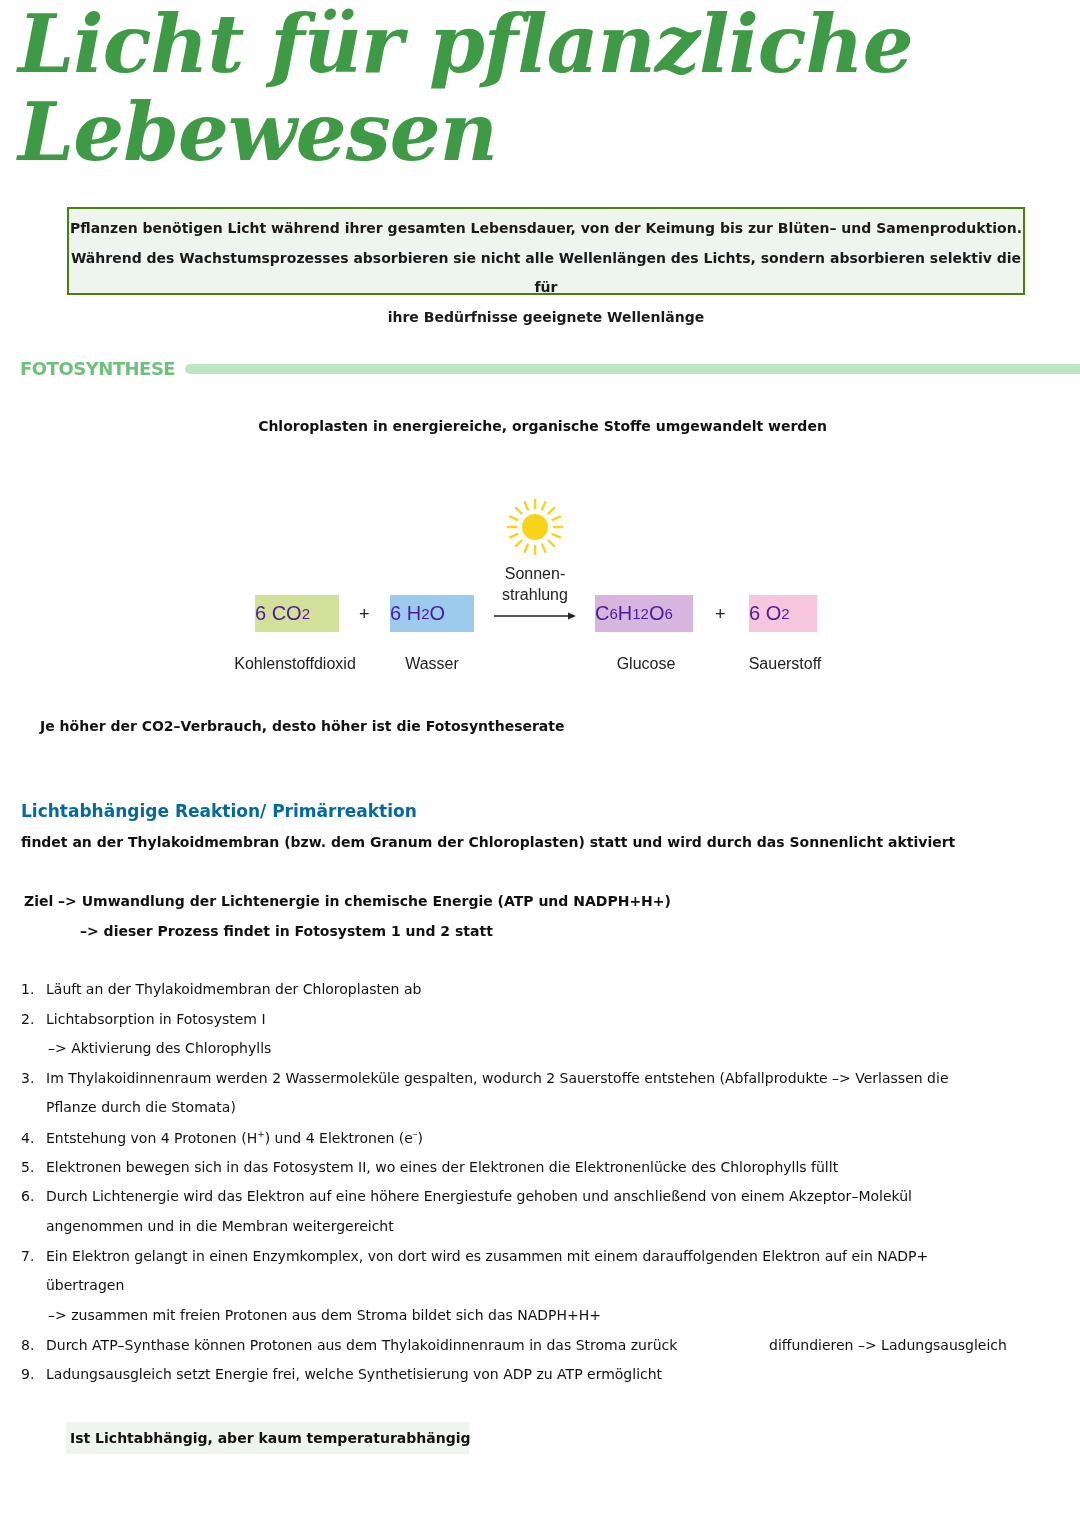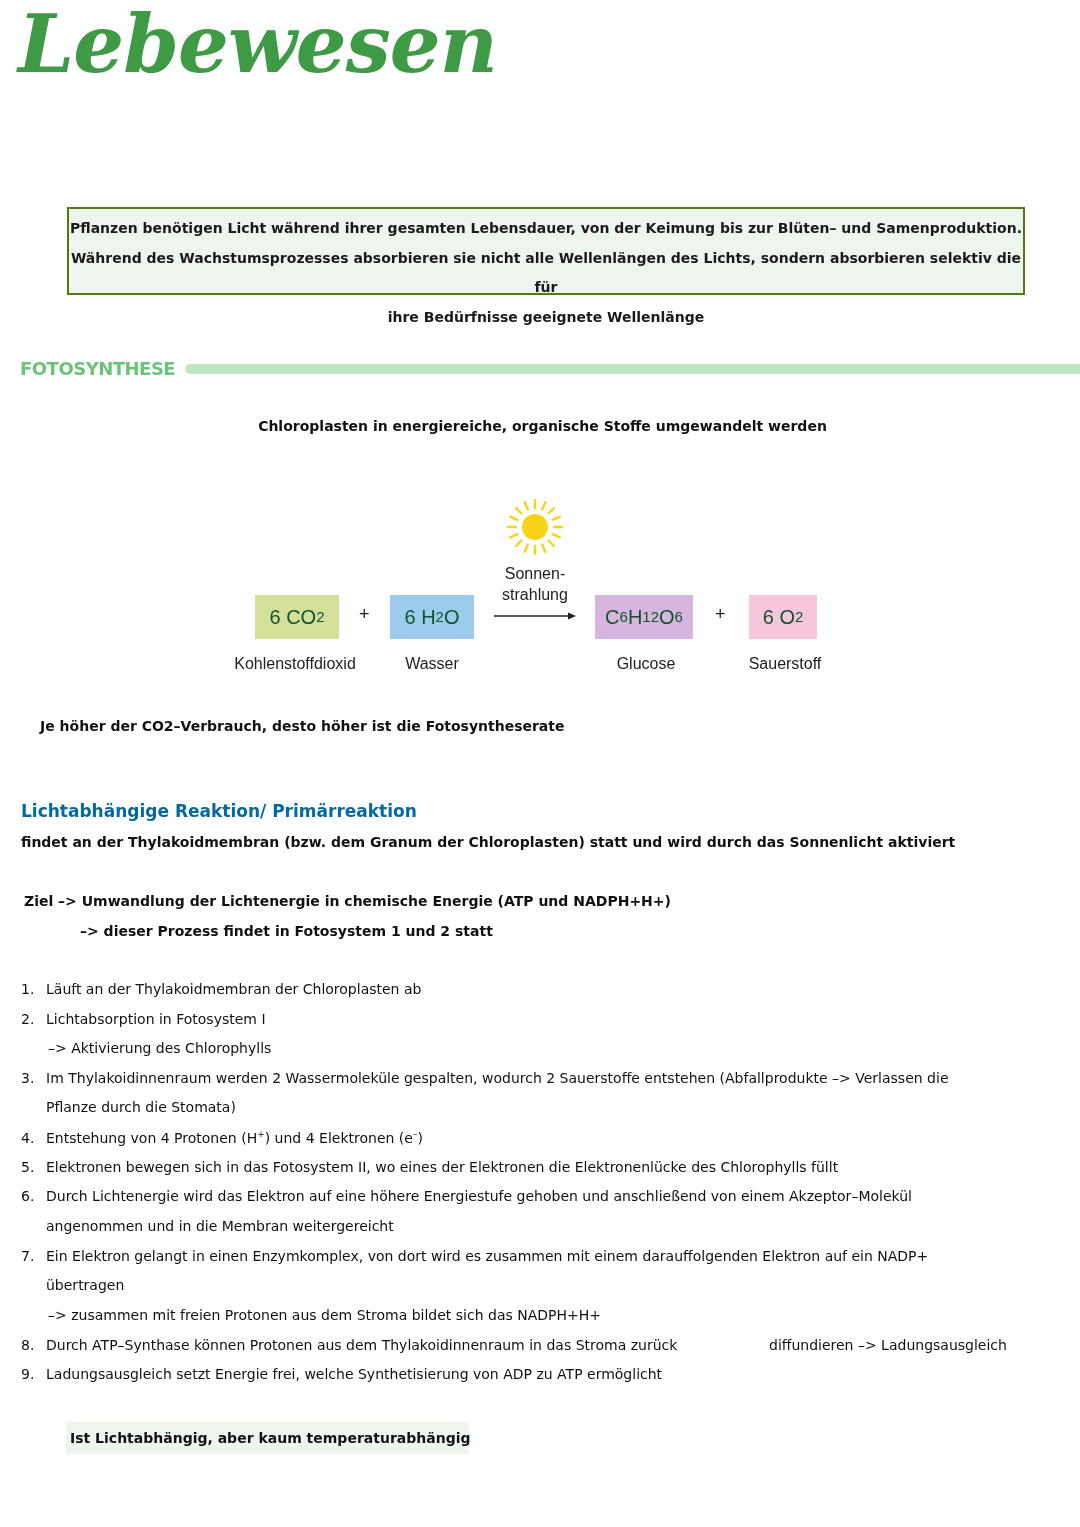--- a/index.html
+++ b/index.html
@@ -28,22 +28,22 @@
     white-space: nowrap; font-family: "DejaVu Sans", sans-serif;
   }
   .section-head .bar {
     flex: 1; height: 10px; background: #bde6c3; border-radius: 5px 0 0 5px; margin-left: 10px;
   }
   .centered {
     left: 40px; width: 1005px; text-align: center; font-size: 14px; font-weight: bold;
     line-height: 30px;
   }
   .eq-box {
-    top: 595px; height: 44px; display: flex; align-items: center; justify-content: center;
-    font-family: "Liberation Sans", sans-serif; font-size: 20px; color: #14532d;
+    top: 595px; height: 37px; display: flex; align-items: center; justify-content: flex-start;
+    font-family: "Liberation Sans", sans-serif; font-size: 20px; color: #4c1d95;
   }
   .eq-box sub { font-size: 15px; vertical-align: -5px; line-height: 0; }
   .eq-plus {
     top: 604px; font-family: "Liberation Sans", sans-serif; font-size: 18px; color: #222;
   }
   .eq-label {
     top: 655px; font-family: "Liberation Sans", sans-serif; font-size: 16px; color: #222;
     text-align: center;
   }
   .arrow-label {
@@ -58,20 +58,21 @@
   .note-box {
     left: 66px; top: 1422px; width: 403px; height: 32px; background: #eef5ee;
     font-size: 14px; font-weight: bold; line-height: 32px; padding-left: 4px; box-sizing: border-box;
     white-space: nowrap;
   }
 </style>
 </head>
 <body>
 
 <div class="abs title">
+  <span class="line">Licht für pflanzliche</span>
   <span class="line">Lebewesen</span>
 </div>
 
 <div class="abs intro-box">
   <div>Pflanzen benötigen Licht während ihrer gesamten Lebensdauer, von der Keimung bis zur Blüten– und Samenproduktion.</div>
   <div>Während des Wachstumsprozesses absorbieren sie nicht alle Wellenlängen des Lichts, sondern absorbieren selektiv die für</div>
   <div>ihre Bedürfnisse geeignete Wellenlänge</div>
 </div>
 
 <div class="abs section-head">

